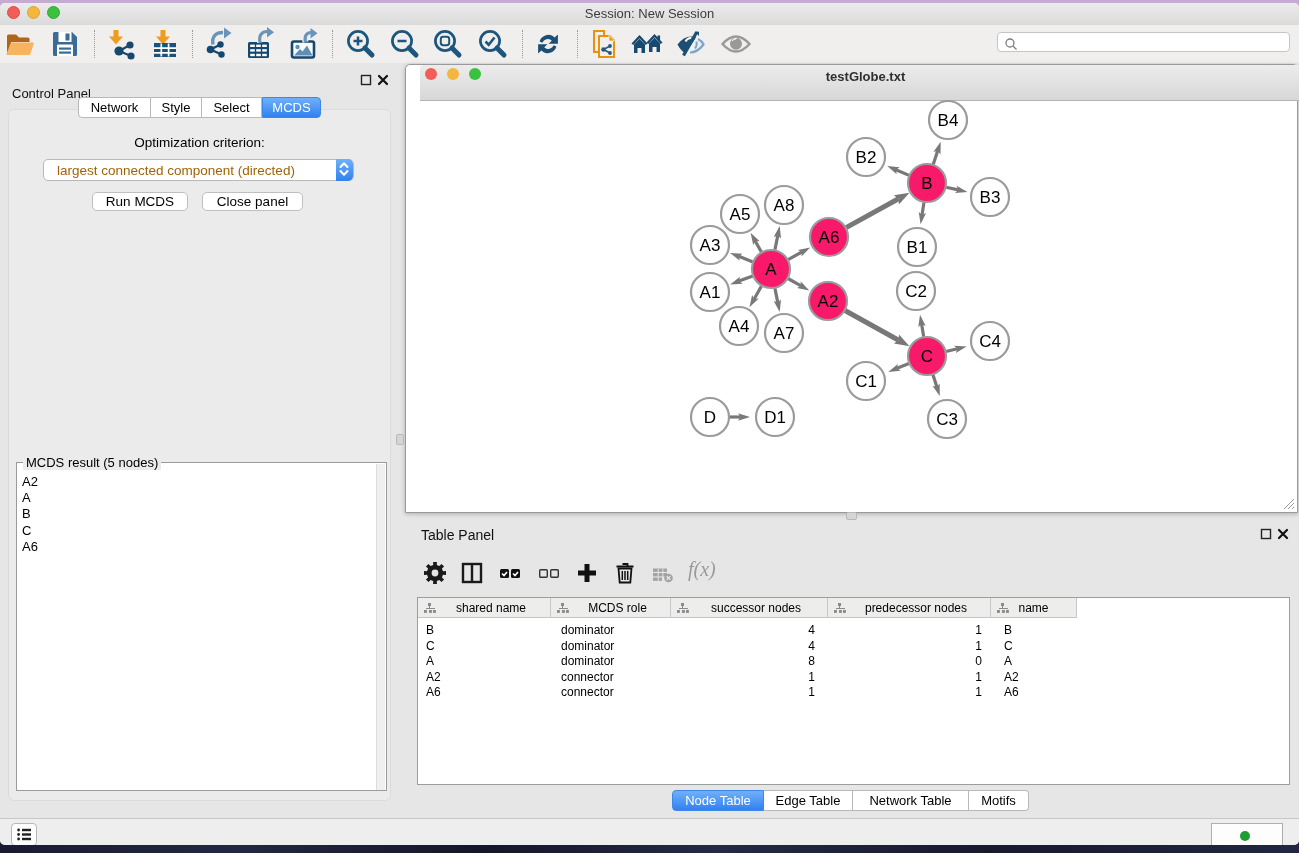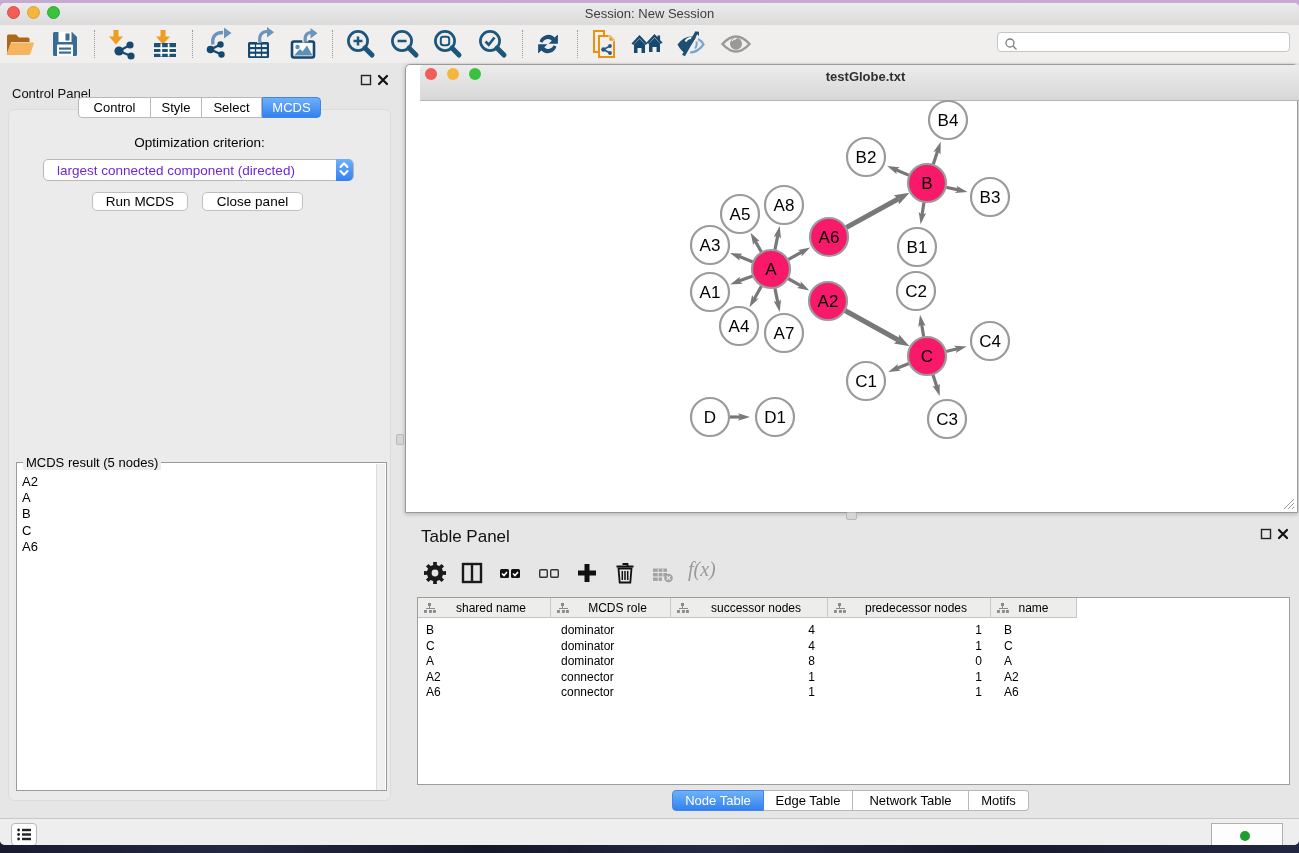--- a/index.html
+++ b/index.html
@@ -53,25 +53,25 @@
 
 
 #netwin { left:405px; top:1px; width:893px; height:449px; background:#fff;
   border:1px solid #9b9a9a; border-radius:5px 5px 0 0; box-shadow:0 1px 4px rgba(0,0,0,0.25); }
 #net-titlebar { position:absolute; left:14px; top:0; width:100%; height:36px;
   background:linear-gradient(#ececec,#d8d7d7); border-bottom:1px solid #b5b4b4; border-radius:4px 4px 0 0; }
 .ntl { position:absolute; top:3px; width:12px; height:12px; border-radius:50%; }
 #net-title { position:absolute; left:0; top:4px; width:100%; text-align:center; font-size:13px; font-weight:bold; color:#2f2f2f; }
 
 
-#tp-title { left:421px; top:464px; font-size:17px; color:#111; }
+#tp-title { left:421px; top:464px; font-size:14px; color:#111; }
 #tbl-box { left:417px; top:534px; width:873px; height:188px; background:#fff; border:1px solid #9e9d9d; }
 
 #cp-select { left:43px; top:96px; width:311px; height:22px; background:#fff;
-  border:1px solid #b9b8b8; border-radius:5px; font-size:13.5px; color:#6d28d9; }
+  border:1px solid #b9b8b8; border-radius:5px; font-size:13.5px; color:#a16207; }
 #cp-select span { position:absolute; left:13px; top:3px; white-space:nowrap; }
 #cp-spinner { position:absolute; right:0; top:-1px; width:17px; height:22px;
   background:linear-gradient(#6fb0f8,#3181f0); border-radius:0 5px 5px 0; }
 .btn { height:19px; background:#fff; border:1px solid #c0bfbf; border-radius:5px;
   font-size:13.5px; color:#000; text-align:center; line-height:17px; }
 #mcds-result { left:16px; top:399px; width:371px; height:329px; border:1px solid #9c9b9b;
   background:#fff; }
 #mcds-legend { position:absolute; left:6px; top:-7px; background:#ebebeb; padding:0 3px;
   font-size:13px; color:#000; line-height:14px; }
 #mcds-list { position:absolute; left:5px; top:11px; font-size:13px; line-height:16.2px; color:#000; }
@@ -260,21 +260,21 @@
 
     <div class="abs" id="cp-title">Control Panel</div>
     <svg class="wicon" style="left:360px;top:11px" viewBox="0 0 12 12">
         <rect x="1.5" y="1.5" width="9" height="9" fill="none" stroke="#222" stroke-width="1.4"></rect>
       </svg>
     <svg class="wicon" style="left:377px;top:11px" viewBox="0 0 12 12">
         <path d="M2 2 L10 10 M10 2 L2 10" stroke="#111" stroke-width="2.2" stroke-linecap="round"></path>
       </svg>
     <div class="abs" id="cp-inner"></div>
     <div class="abs" id="cp-tabs">
-      <div class="tab" style="left:0;width:73px;border-radius:4px 0 0 4px;line-height:19px">Control</div>
+      <div class="tab" style="left:0;width:73px;border-radius:4px 0 0 4px;line-height:19px">Network</div>
       <div class="tab" style="left:73px;width:51px;border-left:none;line-height:19px">Style</div>
       <div class="tab" style="left:124px;width:60px;border-left:none;line-height:19px">Select</div>
       <div class="tab sel" style="left:184px;width:59px;border-radius:0 4px 4px 0;line-height:19px">MCDS</div>
     </div>
     <div class="abs" style="left:8px;top:72px;width:383px;text-align:center;font-size:13.5px;color:#000">Optimization criterion:</div>
     <div class="abs" id="cp-select">
       <span>largest connected component (directed)</span>
       <div id="cp-spinner">
         <svg width="16" height="20" viewBox="0 0 16 20">
           <path d="M4.5 8 L8 4.2 L11.5 8" fill="none" stroke="#fff" stroke-width="2" stroke-linecap="round" stroke-linejoin="round"></path>

